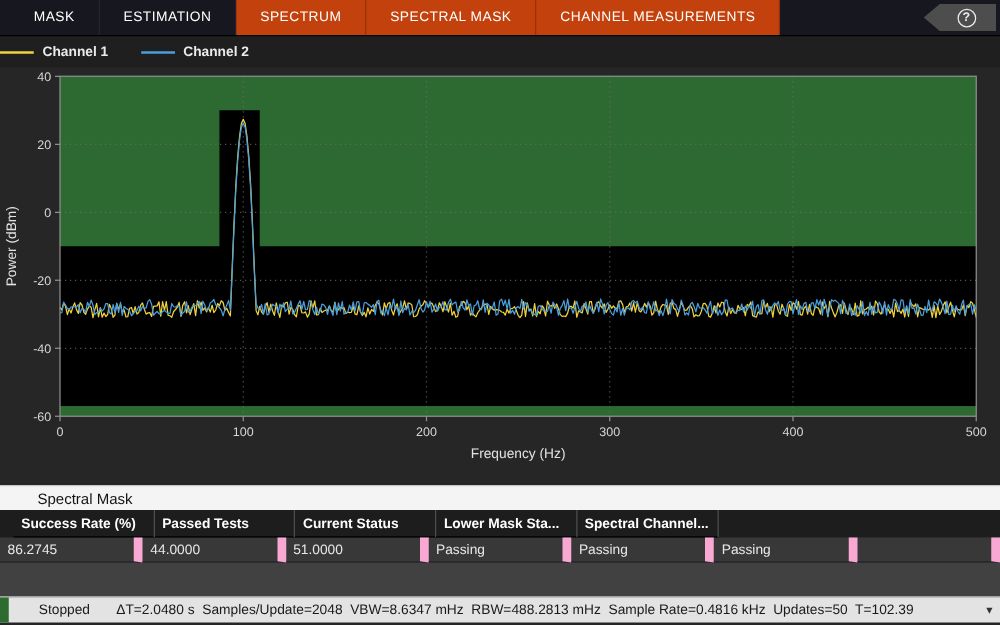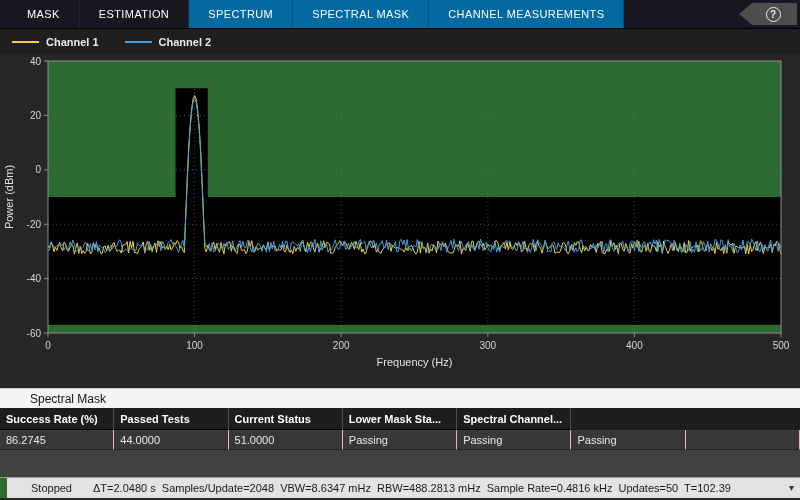--- a/index.html
+++ b/index.html
@@ -4,45 +4,45 @@
 <style>
   * { box-sizing: border-box; margin: 0; padding: 0; }
   body {
     width: 800px; height: 500px; overflow: hidden;
     background: #262626;
     font-family: "Liberation Sans", sans-serif;
   }
   
   .toolbar { height: 28px; background: #17171f; display: flex; align-items: stretch; position: relative; padding-left: 8px; }
   .tab { color: #fff; font-size: 11px; letter-spacing: .4px; display: flex; align-items: center; padding: 0 19px; cursor: default; border-right: 1px solid #24242e; }
-  .blue-group { display: flex; background: #0369a1; }
+  .blue-group { display: flex; background: #c2410c; }
   .blue-group .tab { border-right: 1px solid rgba(0,0,0,.22); }
   .help-btn { position: absolute; right: 3px; top: 3px; width: 58px; height: 22px; background: #4d4d4d;
     clip-path: polygon(0 50%, 13px 0, 100% 0, 100% 100%, 13px 100%);
     display: flex; align-items: center; justify-content: center; padding-left: 10px; }
   .help-circle { width: 15px; height: 15px; border-radius: 50%; border: 1.5px solid #ececec; color: #ececec;
     font-size: 10px; font-weight: bold; display: flex; align-items: center; justify-content: center; }
   
-  .legend { height: 26px; background: #1f1f1f; border-top: 1px solid #000; display: flex; align-items: center; gap: 26px; padding-left: 12px; }
+  .legend { height: 26px; background: #1f1f1f; border-top: 1px solid #000; display: flex; align-items: center; gap: 26px; padding-left: 0; }
   .legend-item { display: flex; align-items: center; gap: 7px; color: #eaeaea; font-size: 11px; font-weight: bold; }
   .swatch { width: 27px; height: 2px; background: #888; }
   
   .plot-wrap { height: 334px; background: #262626; }
   svg { display: block; background: #262626; }
   svg text { font-family: "Liberation Sans", sans-serif; }
   
   .panel-title { height: 20px; background: #f4f4f4; border-top: 1px solid #c8c8c8; color: #141414;
     font-size: 12px; display: flex; align-items: center; padding-left: 30px; }
   .thead, .trow { display: grid; grid-template-columns: repeat(7, 1fr); }
-  .thead { height: 22px; background: #1d1d1d; }
+  .thead { height: 22px; background: #1d1d1d; padding-left: 11px; }
   .th { color: #fff; font-size: 11px; font-weight: bold; display: flex; align-items: center; padding: 0 6px;
     border-right: 1px solid #4d4d4d; border-bottom: 1px solid #000; white-space: nowrap; overflow: hidden; }
   .trow { height: 20px; background: #383838; }
   .td { color: #e8e8e8; font-size: 11px; display: flex; align-items: center; padding: 0 6px;
-    border-right: 1px solid #f9a8d4; border-bottom: 1px solid #242424; white-space: nowrap; overflow: hidden; text-align: center; }
+    border-right: 7px solid #f9a8d4; border-bottom: 1px solid #242424; white-space: nowrap; overflow: hidden; text-align: center; }
   .filler { height: 27px; background: #414141; }
   
   .status { height: 21px; background: #e3e3e3; border-top: 1px solid #9c9c9c; display: flex; align-items: center;
     font-size: 11px; color: #1a1a1a; position: relative; }
   .run-indicator { width: 7px; height: 100%; background: #2e6b2e; }
   .status-state { margin-left: 24px; width: 62px; }
   .status-stats { white-space: pre; }
   .expand-icon { position: absolute; right: 6px; top: 4px; font-size: 10px; color: #333; }
 </style>
 </head>

